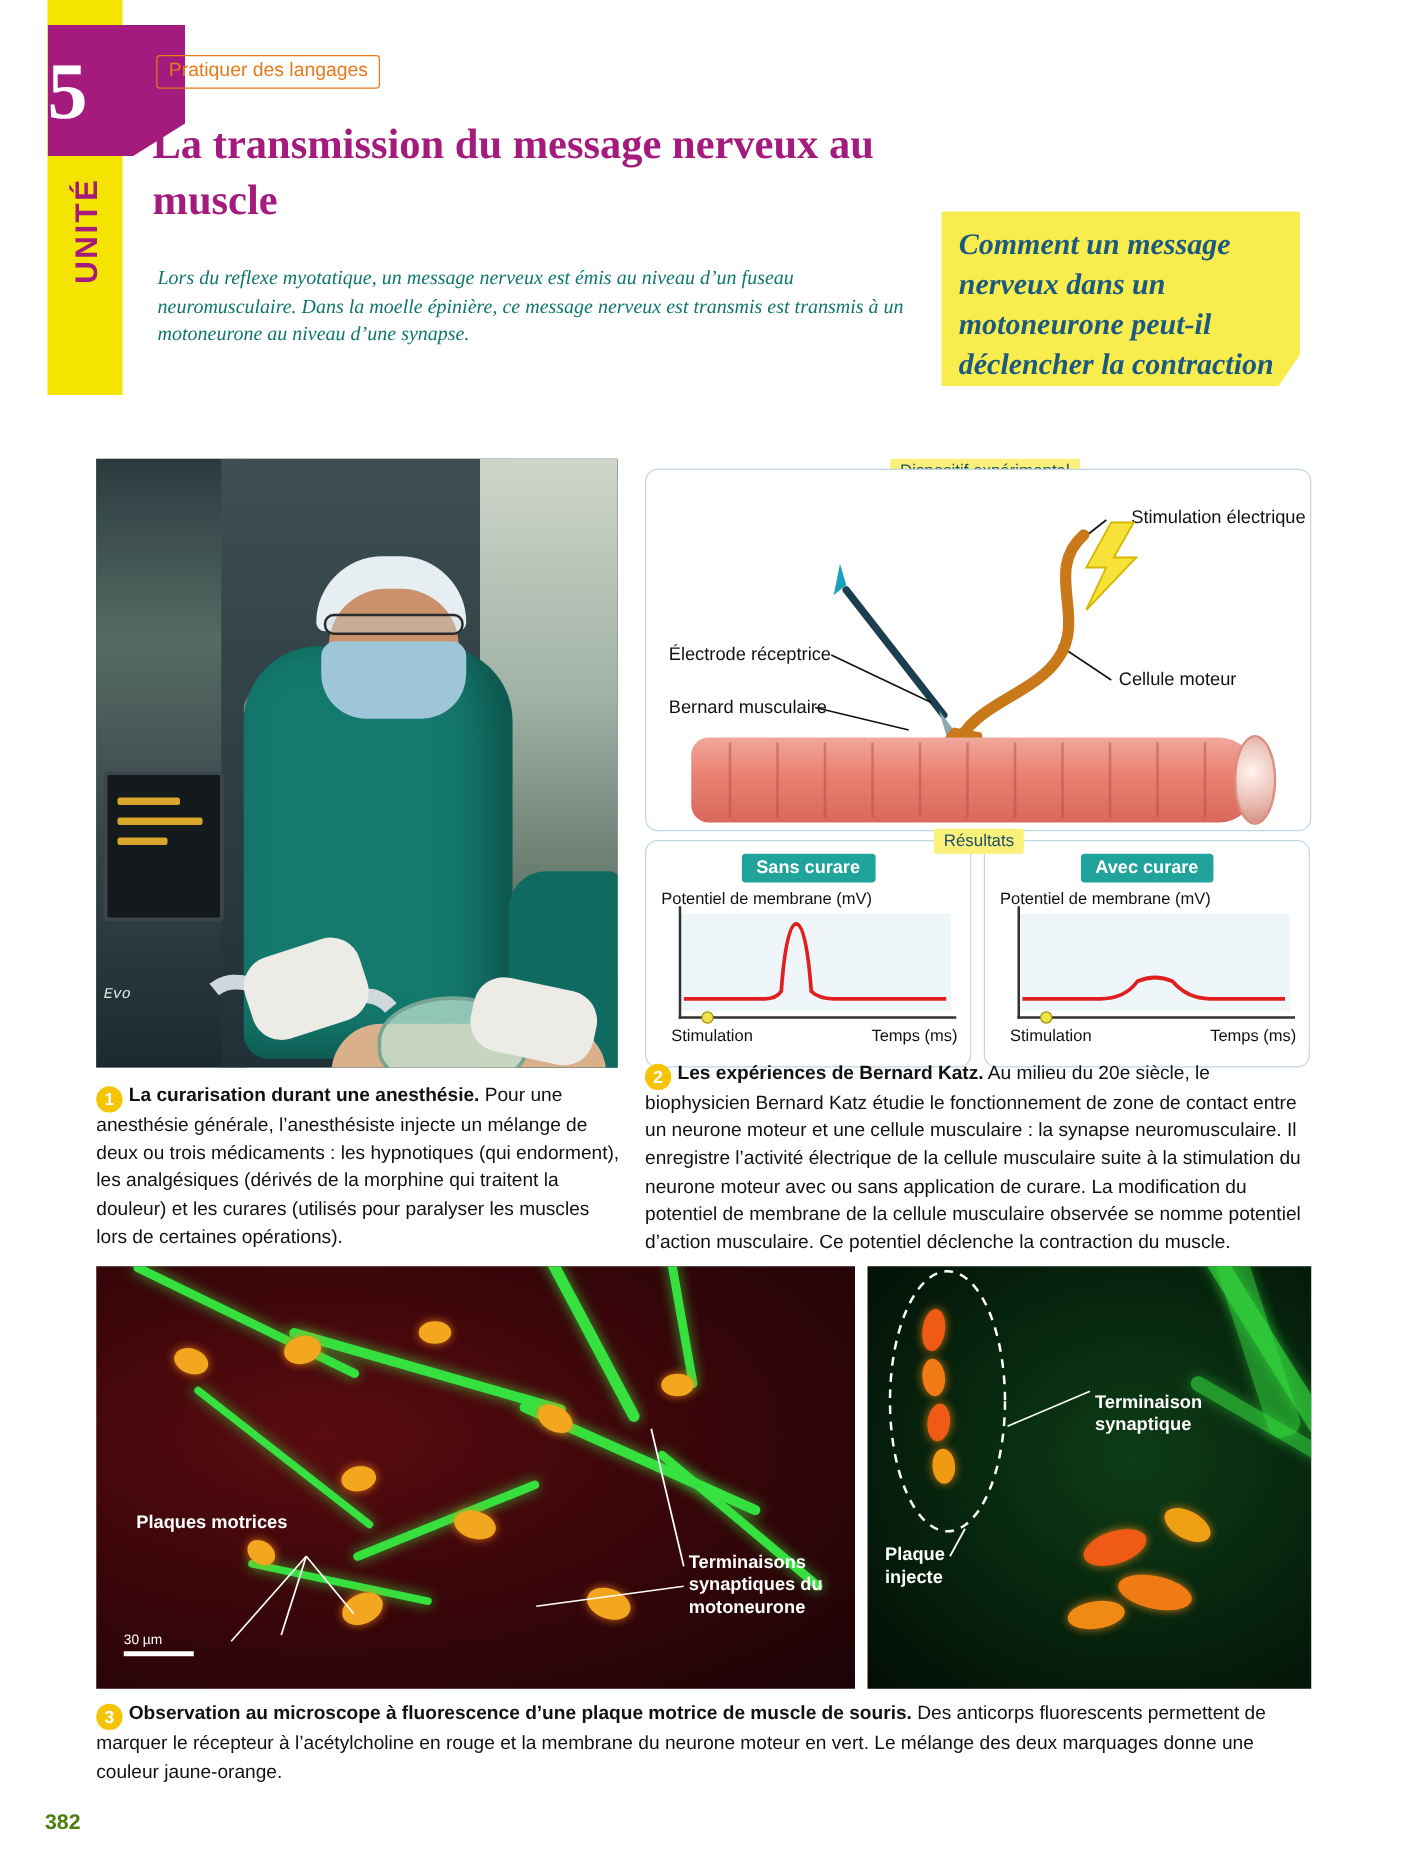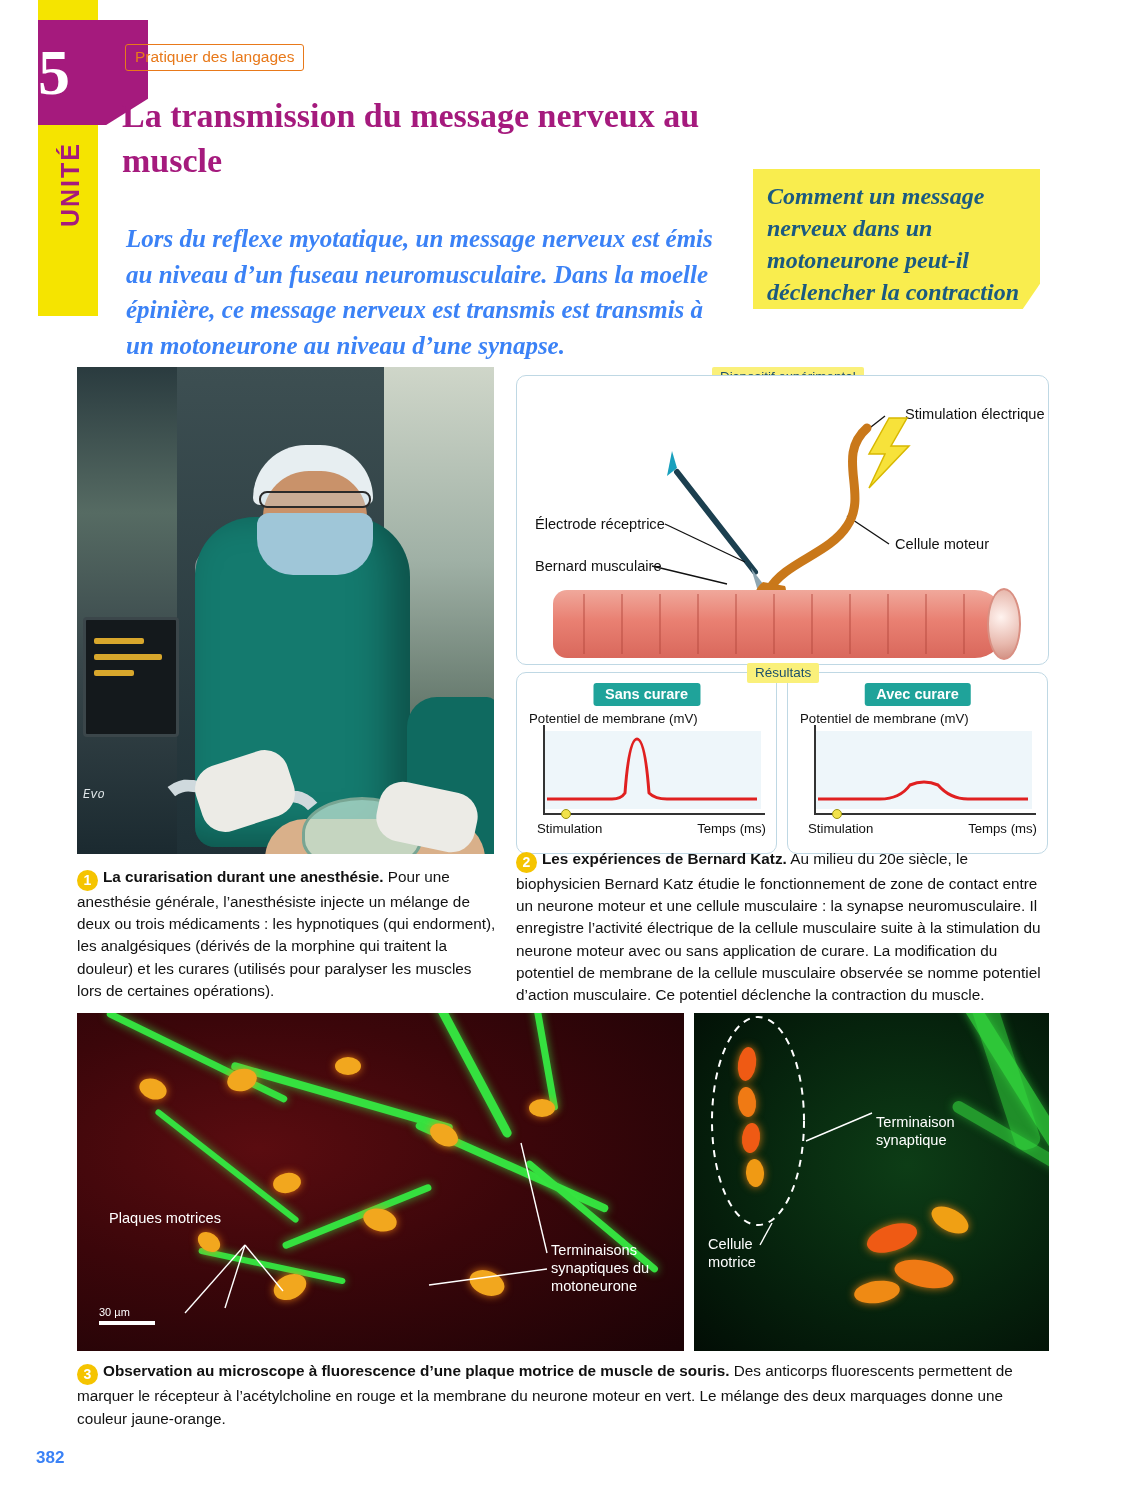--- a/index.html
+++ b/index.html
@@ -66,26 +66,25 @@
     color: #a51a7d;
     font-family: "Liberation Serif", serif;
     font-weight: bold;
     font-size: 34px;
     line-height: 1.33;
   }
   .intro {
     position: absolute;
     left: 126px; top: 196px;
     width: 610px;
-    color: #3b82f6;
+    color: #0f766e;
     font-family: "Liberation Serif", serif;
     font-style: italic;
-    font-size: 25px;
+    font-size: 16px;
     line-height: 1.42;
-    font-weight: bold;
   }
 
   
   .question-note {
     position: absolute;
     left: 753px; top: 169px;
     width: 287px; height: 140px;
     background: #f9ed4e;
     clip-path: polygon(0 0, 100% 0, 100% 82%, 94% 100%, 0 100%);
   }
@@ -427,37 +426,38 @@
     display: block;
     width: 56px; height: 4px;
     background: #ffffff;
     margin-top: 3px;
   }
   .micro-label {
     position: absolute;
     color: #ffffff;
     font-size: 14.6px;
     line-height: 1.25;
+    font-weight: bold;
   }
 
   
   .cap3 {
     position: absolute;
     left: 77px; top: 1360px;
     width: 972px;
     font-size: 15.3px;
     line-height: 1.5;
     color: #111111;
   }
 
   
   .pageno {
     position: absolute;
     left: 36px; top: 1448px;
-    color: #3b82f6;
+    color: #4d7c0f;
     font-size: 17px;
     font-weight: bold;
   }
 </style>
 </head>
 <body>
 
 <div class="unit-tab">
   <div class="unit-flag"></div>
   <div class="unit-word">UNITÉ</div>
@@ -641,20 +641,20 @@
   <div class="plaque" style="left:160px; top:268px; width:46px; height:22px; transform:rotate(-8deg); background:#ef8a14;"></div>
   <div class="plaque" style="left:236px; top:196px; width:40px; height:22px; transform:rotate(28deg); background:#f0a014;"></div>
 
   <svg width="355" height="338" style="position:absolute;left:0;top:0">
     <ellipse cx="64" cy="108" rx="46" ry="104" fill="none" stroke="#ffffff" stroke-width="2" stroke-dasharray="7 6"></ellipse>
     <line x1="178" y1="100" x2="112" y2="128" stroke="#fff" stroke-width="1.4"></line>
     <line x1="66" y1="232" x2="78" y2="210" stroke="#fff" stroke-width="1.4"></line>
   </svg>
 
   <div class="micro-label" style="left:182px; top:100px; width:110px;">Terminaison synaptique</div>
-  <div class="micro-label" style="left:14px; top:222px; width:90px;">Cellule motrice</div>
+  <div class="micro-label" style="left:14px; top:222px; width:90px;">Plaque injecte</div>
 </div>
 
 <div class="cap3">
   <span class="badge">3</span><span class="cap-lead">Observation au microscope à fluorescence d’une plaque motrice de muscle de souris.</span><span> Des anticorps fluorescents permettent de marquer le récepteur à l’acétylcholine en rouge et la membrane du neurone moteur en vert. Le mélange des deux marquages donne une couleur jaune-orange.</span>
 </div>
 
 <div class="pageno">382</div>
 
 </body></html>

